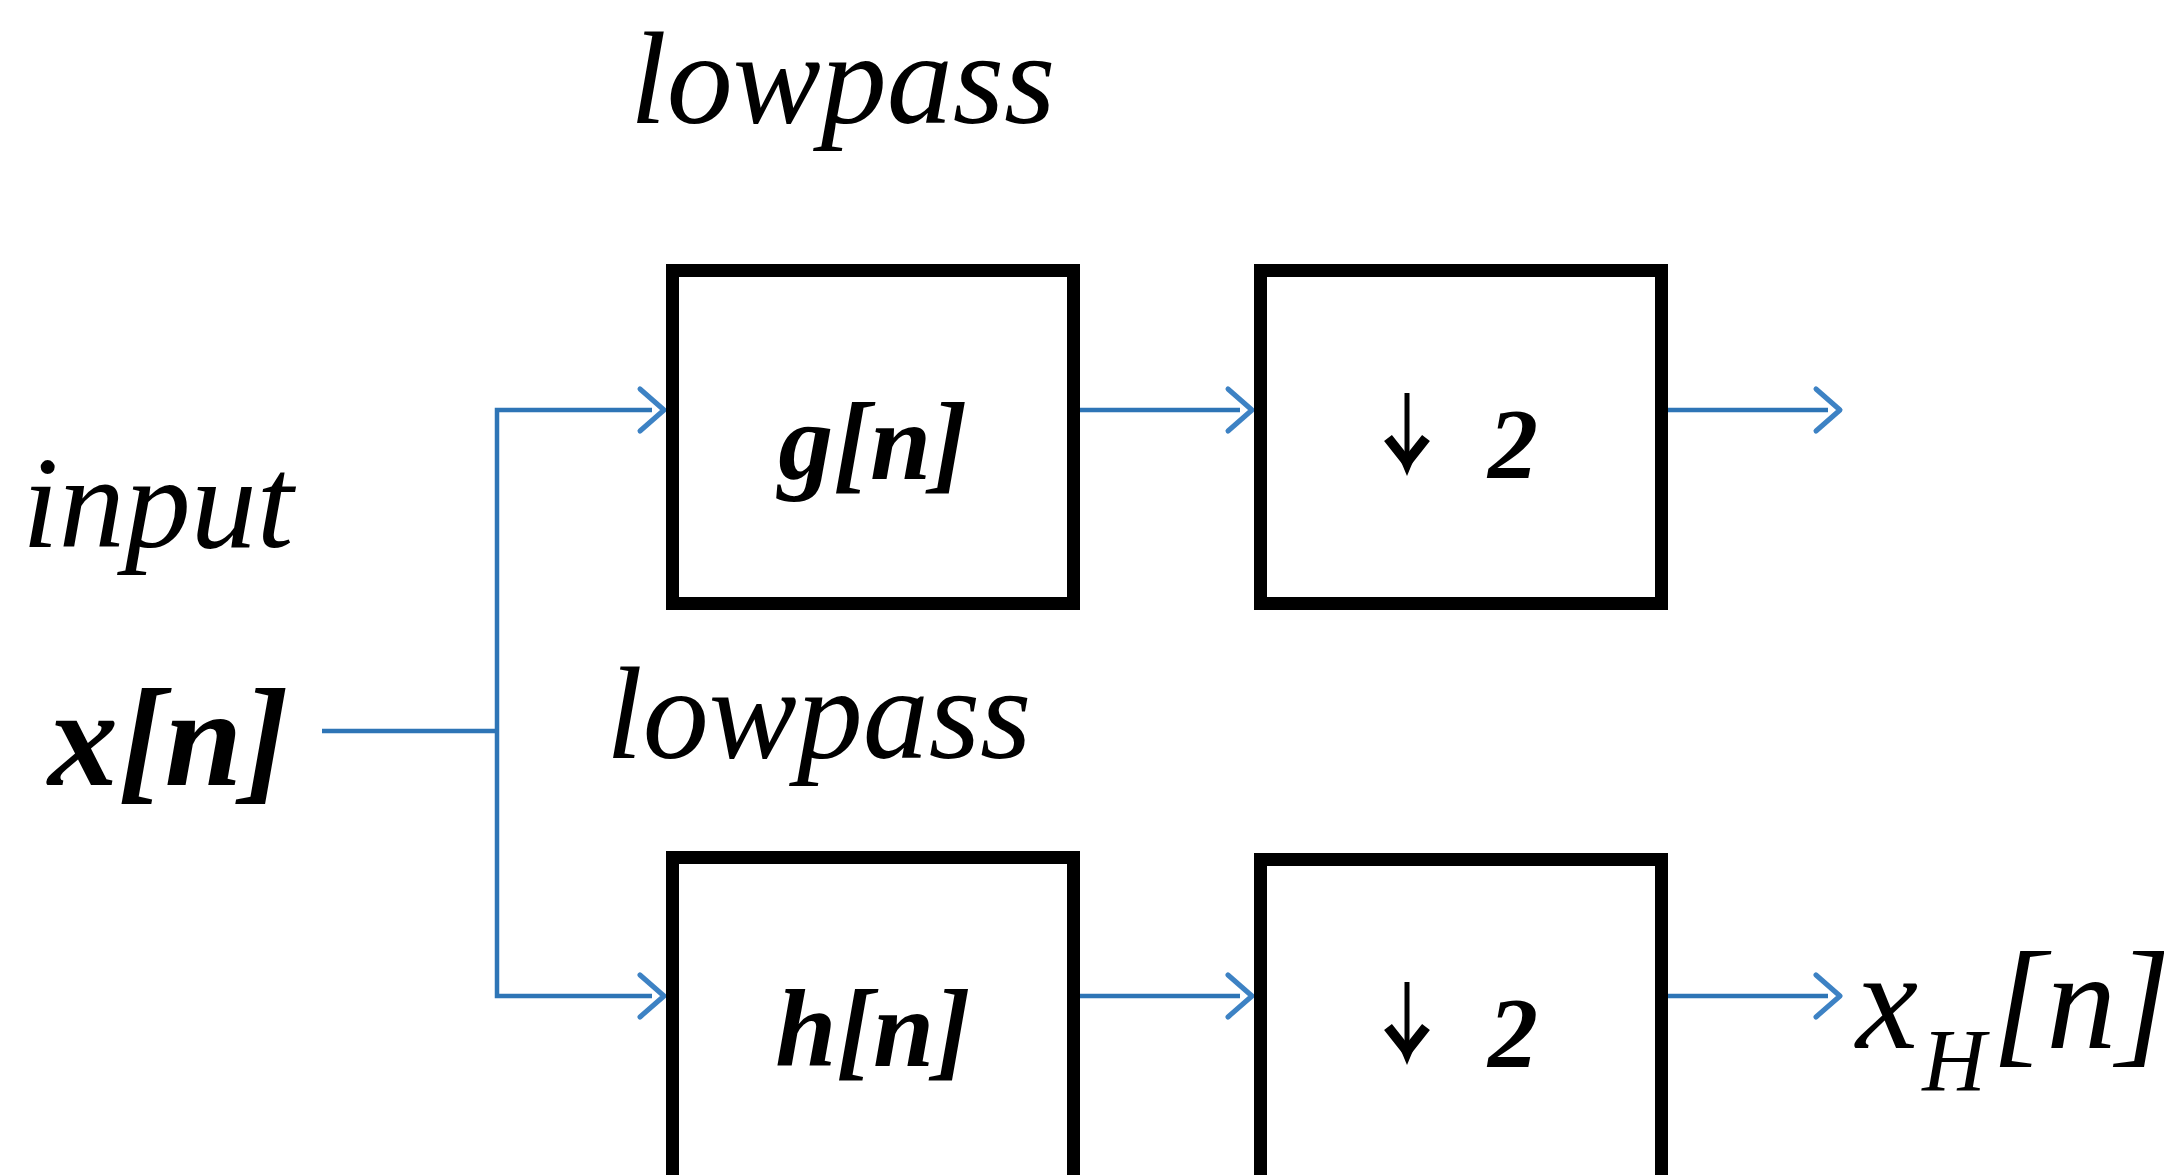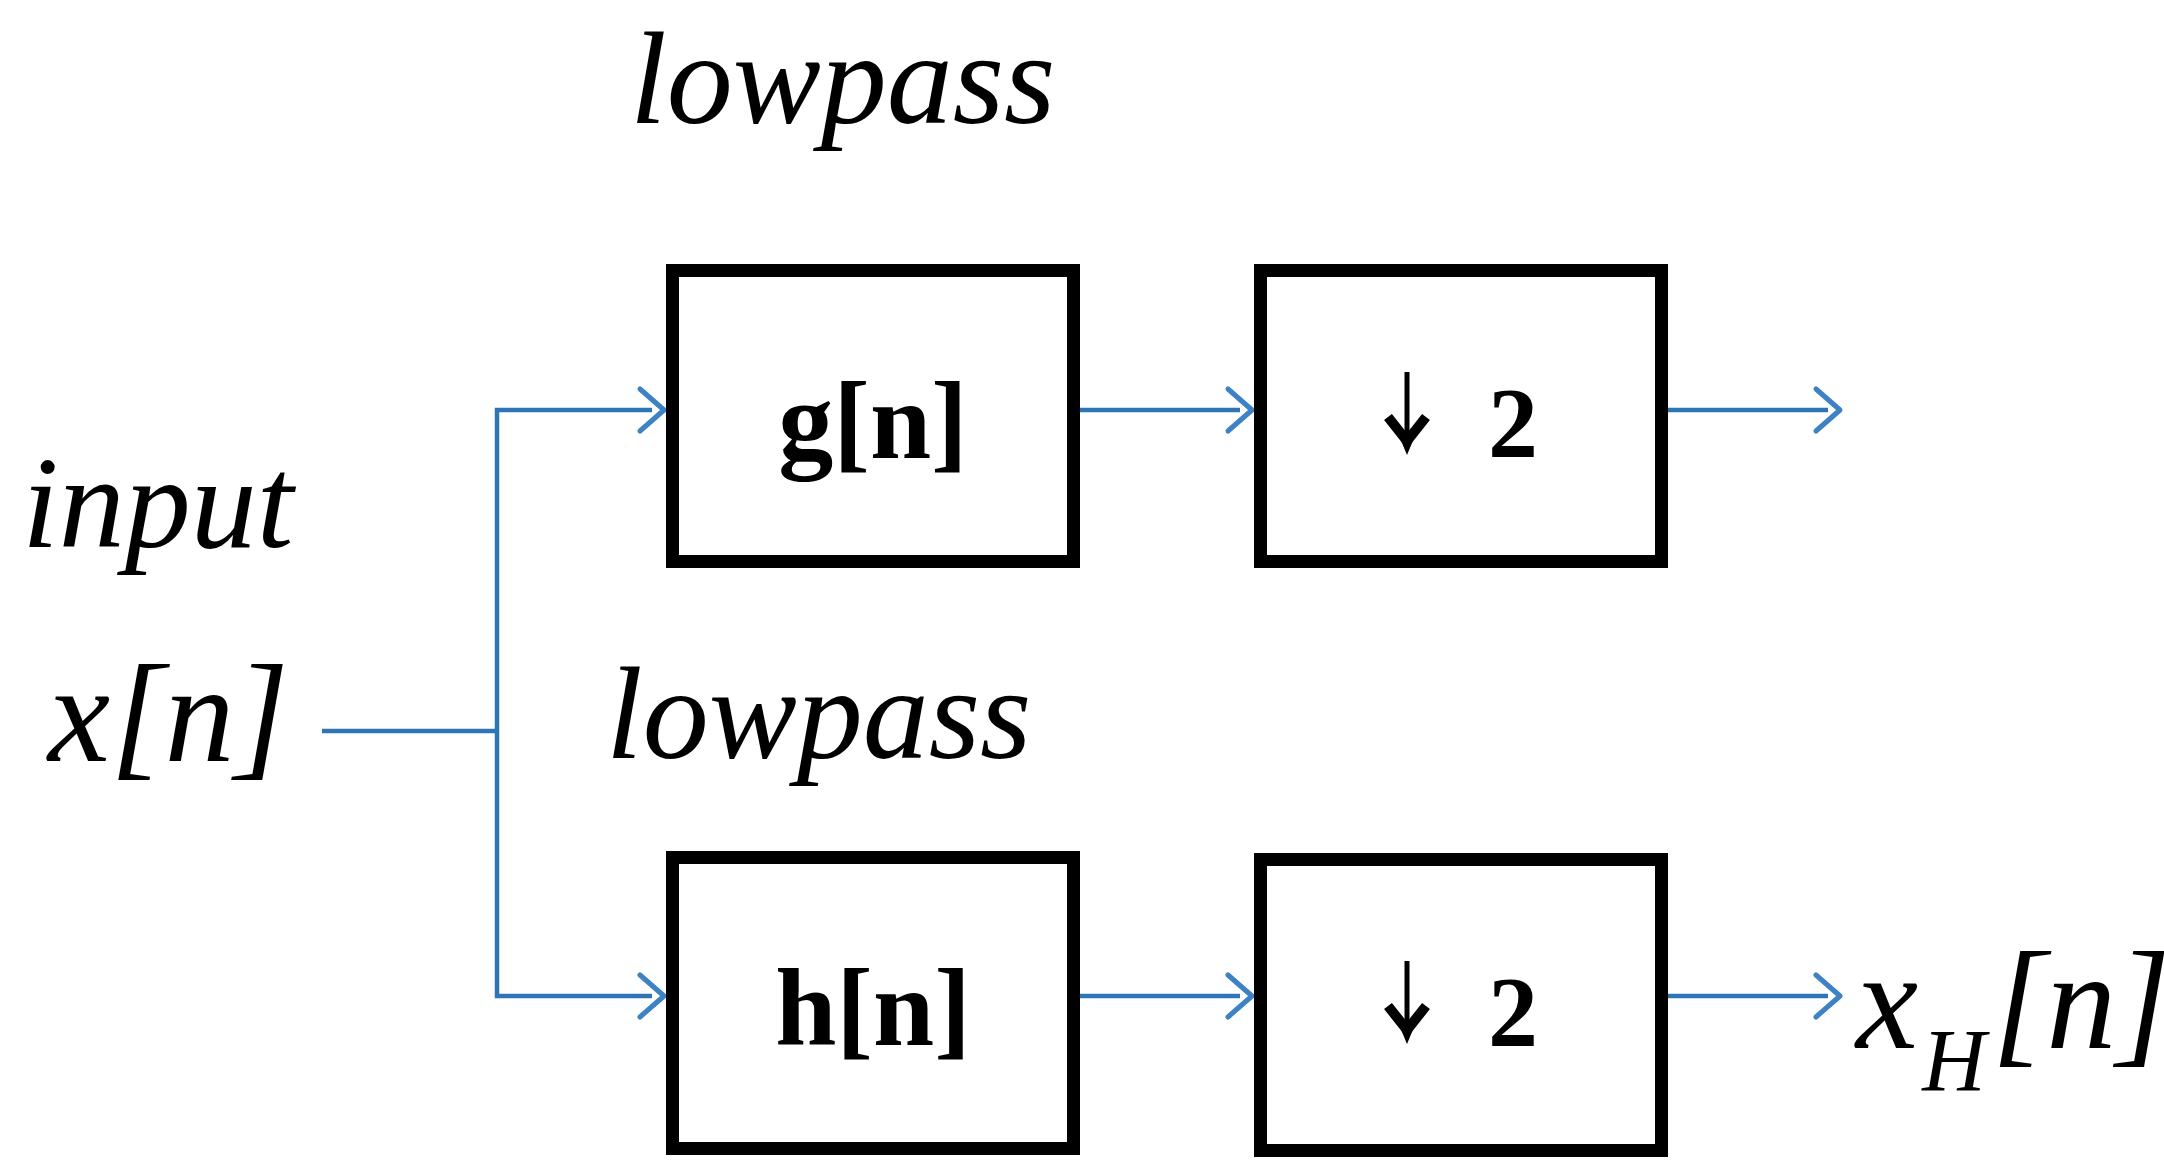--- a/index.html
+++ b/index.html
@@ -22,27 +22,28 @@
   .lbl-caption{font-size:132px;}
   .lbl-signal{font-size:140px;}
   .sub{
     font-size:88px;
     position:relative;
     top:42px;
     margin:0 6px 0 4px;
   }
   .box{
     position:absolute;
-    width:414px;height:304px;
+    width:414px;height:346px;
     border:13px solid #000;
     background:#fff;
     box-sizing:border-box;
     display:flex;
     align-items:center;
     justify-content:center;
+    font-style:italic;
   }
   .box-label{
     font-weight:700;
     font-size:110px;
     line-height:1;
     padding-top:10px;
   }
   .ds-content{
     display:flex;
     align-items:center;
@@ -83,21 +84,21 @@
       <polyline points="1228,975 1252,996 1228,1017"></polyline>
       <polyline points="1816,389 1840,410 1816,431"></polyline>
       <polyline points="1816,975 1840,996 1816,1017"></polyline>
     </g>
   </svg>
 
   <div class="lbl lbl-caption" style="left:630px;top:13px;">lowpass</div>
 
   <div class="lbl lbl-caption" style="left:22px;top:437px;">input</div>
 
-  <div class="lbl lbl-signal" style="left:48px;top:644px;">x[n]</div>
+  <div class="lbl lbl-signal" style="left:48px;top:668px;font-weight:bold;">x[n]</div>
 
   <div class="lbl lbl-caption" style="left:606px;top:648px;">lowpass</div>
 
   <div class="box" style="left:666px;top:264px;">
     <span class="box-label">g[n]</span>
   </div>
 
   <div class="box" style="left:666px;top:851px;">
     <span class="box-label">h[n]</span>
   </div>

